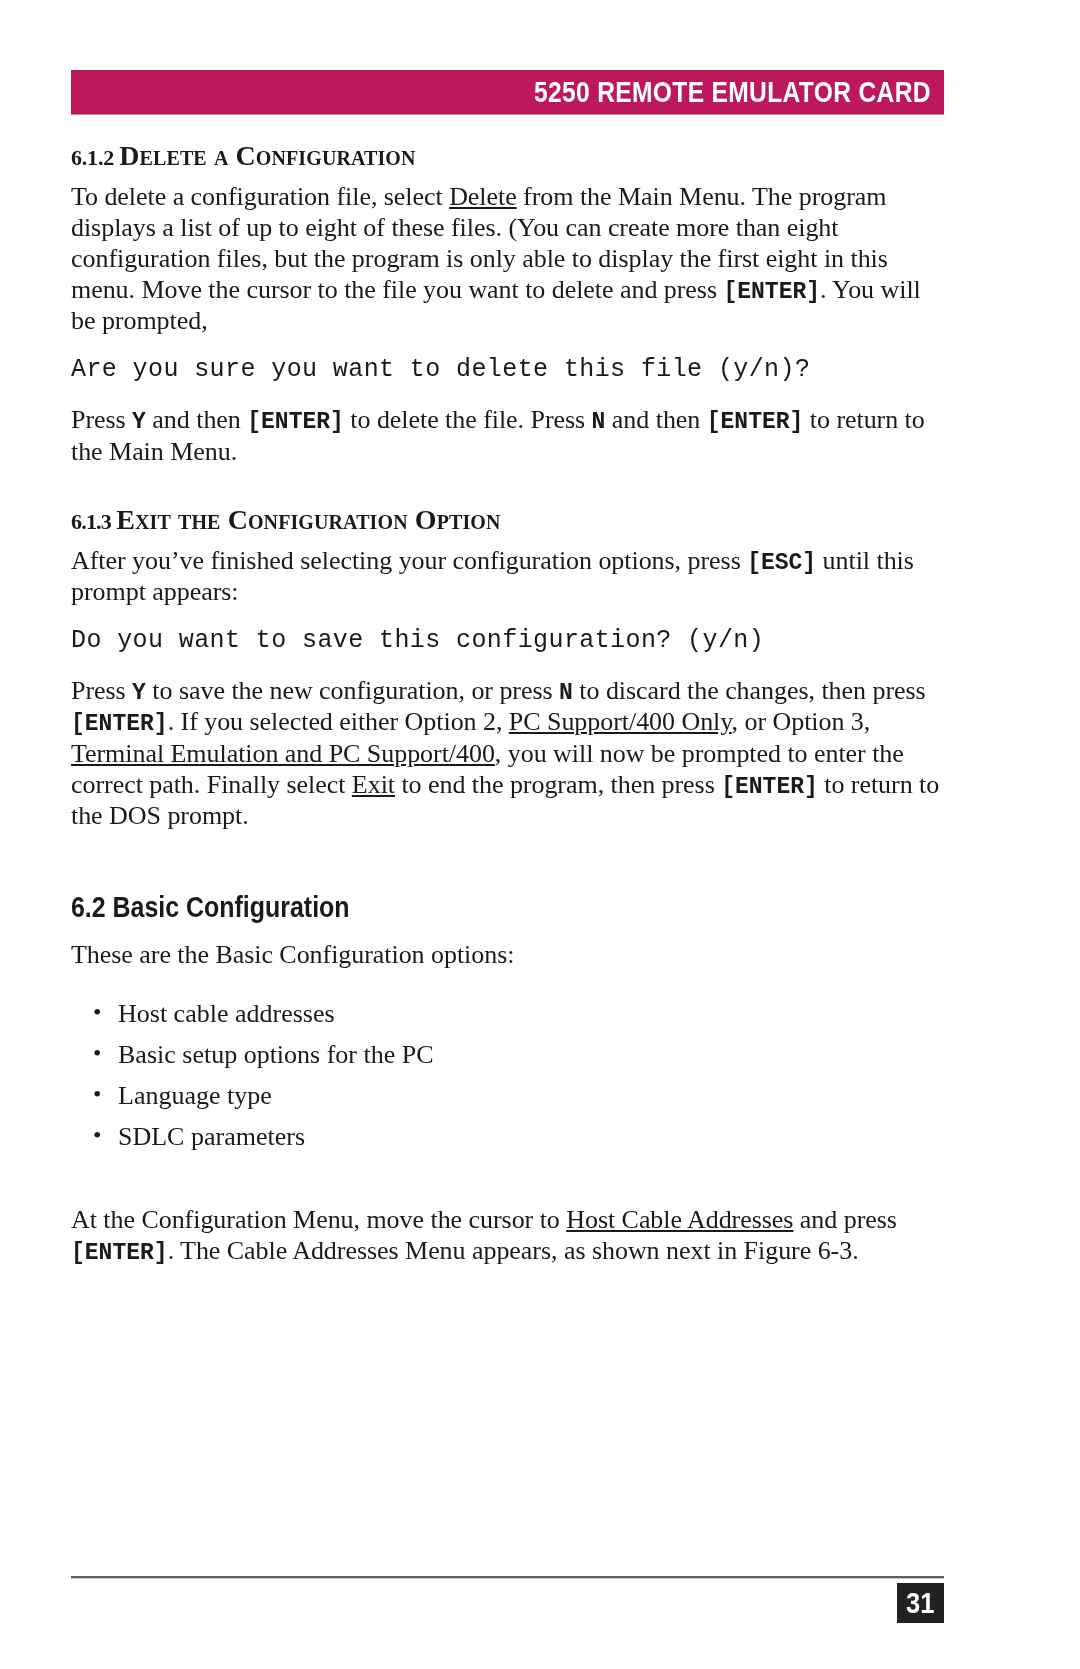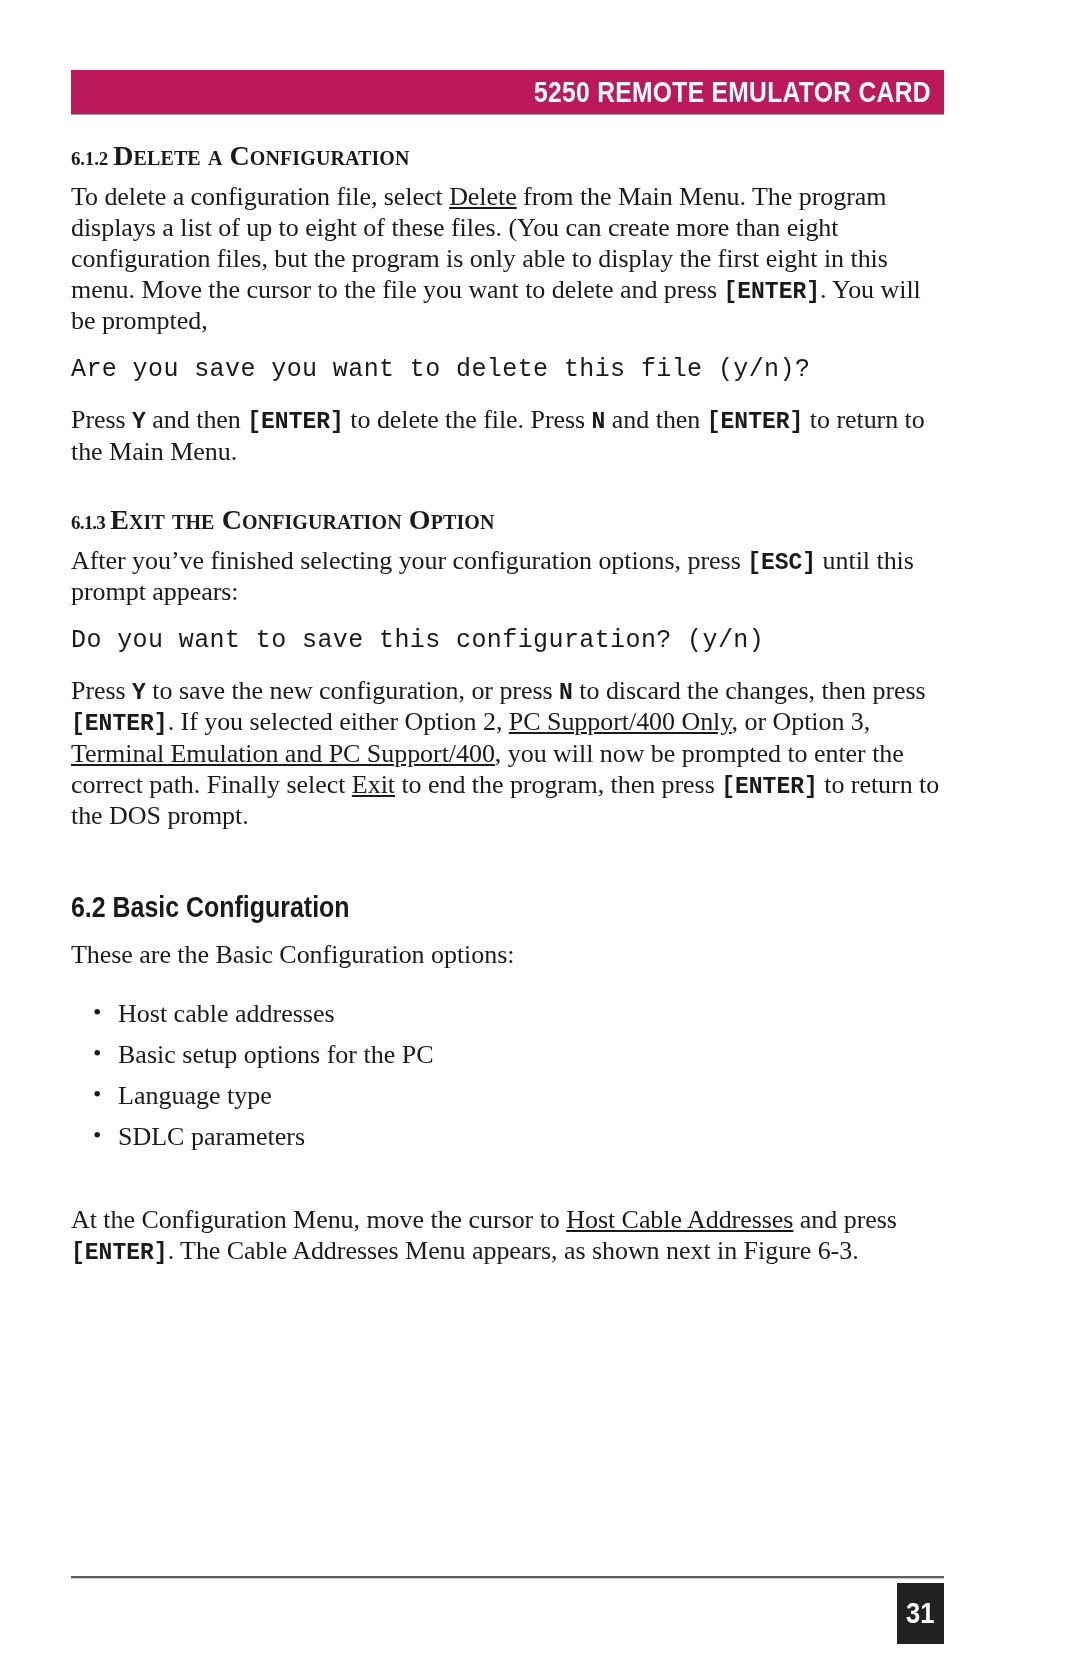--- a/index.html
+++ b/index.html
@@ -59,21 +59,21 @@
   
   .h3 {
     font-family: "Liberation Serif", "DejaVu Serif", serif;
     font-weight: bold;
     font-size: 21px;
     line-height: 1.15;
     margin: 0 0 10px 0;
     white-space: nowrap;
   }
   .h3 .num {
-    font-size: 19px;
+    font-size: 22px;
     letter-spacing: -0.2px;
   }
   .h3 .sc {
     font-variant: small-caps;
     font-size: 28px;
     letter-spacing: 0.1px;
   }
   .h3.dense .num { letter-spacing: -0.8px; }
   .h3.dense .sc  { transform: none; }
 
@@ -149,21 +149,21 @@
     width: 873px;
     height: 2px;
     background: #5f5f5f;
     box-shadow: 0 1px 0 0 #c9c9c9;
   }
   .page-number-box {
     position: absolute;
     left: 897px;
     top: 1583px;
     width: 47px;
-    height: 61px;
+    height: 40px;
     background: #232121;
     display: flex;
     align-items: center;
     justify-content: center;
   }
   .page-number {
     color: #ffffff;
     font-family: "Liberation Sans Narrow", "Liberation Sans", sans-serif;
     font-weight: bold;
     font-size: 29px;
@@ -182,21 +182,21 @@
   <div class="content">
 
     <h3 class="h3">
       <span class="num">6.1.2</span><span> </span><span class="sc">Delete a Configuration</span>
     </h3>
 
     <p class="p">
       <span>To delete a configuration file, select </span><span class="u">Delete</span><span> from the Main Menu. The program displays a list of up to eight of these files. (You can create more than eight configuration files, but the program is only able to display the first eight in this menu. Move the cursor to the file you want to delete and press </span><span class="mono">[ENTER]</span><span>. You will be prompted,</span>
     </p>
 
-    <div class="prompt">Are you save you want to delete this file (y/n)?</div>
+    <div class="prompt">Are you sure you want to delete this file (y/n)?</div>
 
     <p class="p">
       <span>Press </span><span class="mono">Y</span><span> and then </span><span class="mono">[ENTER]</span><span> to delete the file. Press </span><span class="mono">N</span><span> and then </span><span class="mono">[ENTER]</span><span> to return to the Main Menu.</span>
     </p>
 
     <div class="spacer-sm"></div>
 
     <h3 class="h3 dense">
       <span class="num">6.1.3</span><span> </span><span class="sc">Exit the Configuration Option</span>
     </h3>

